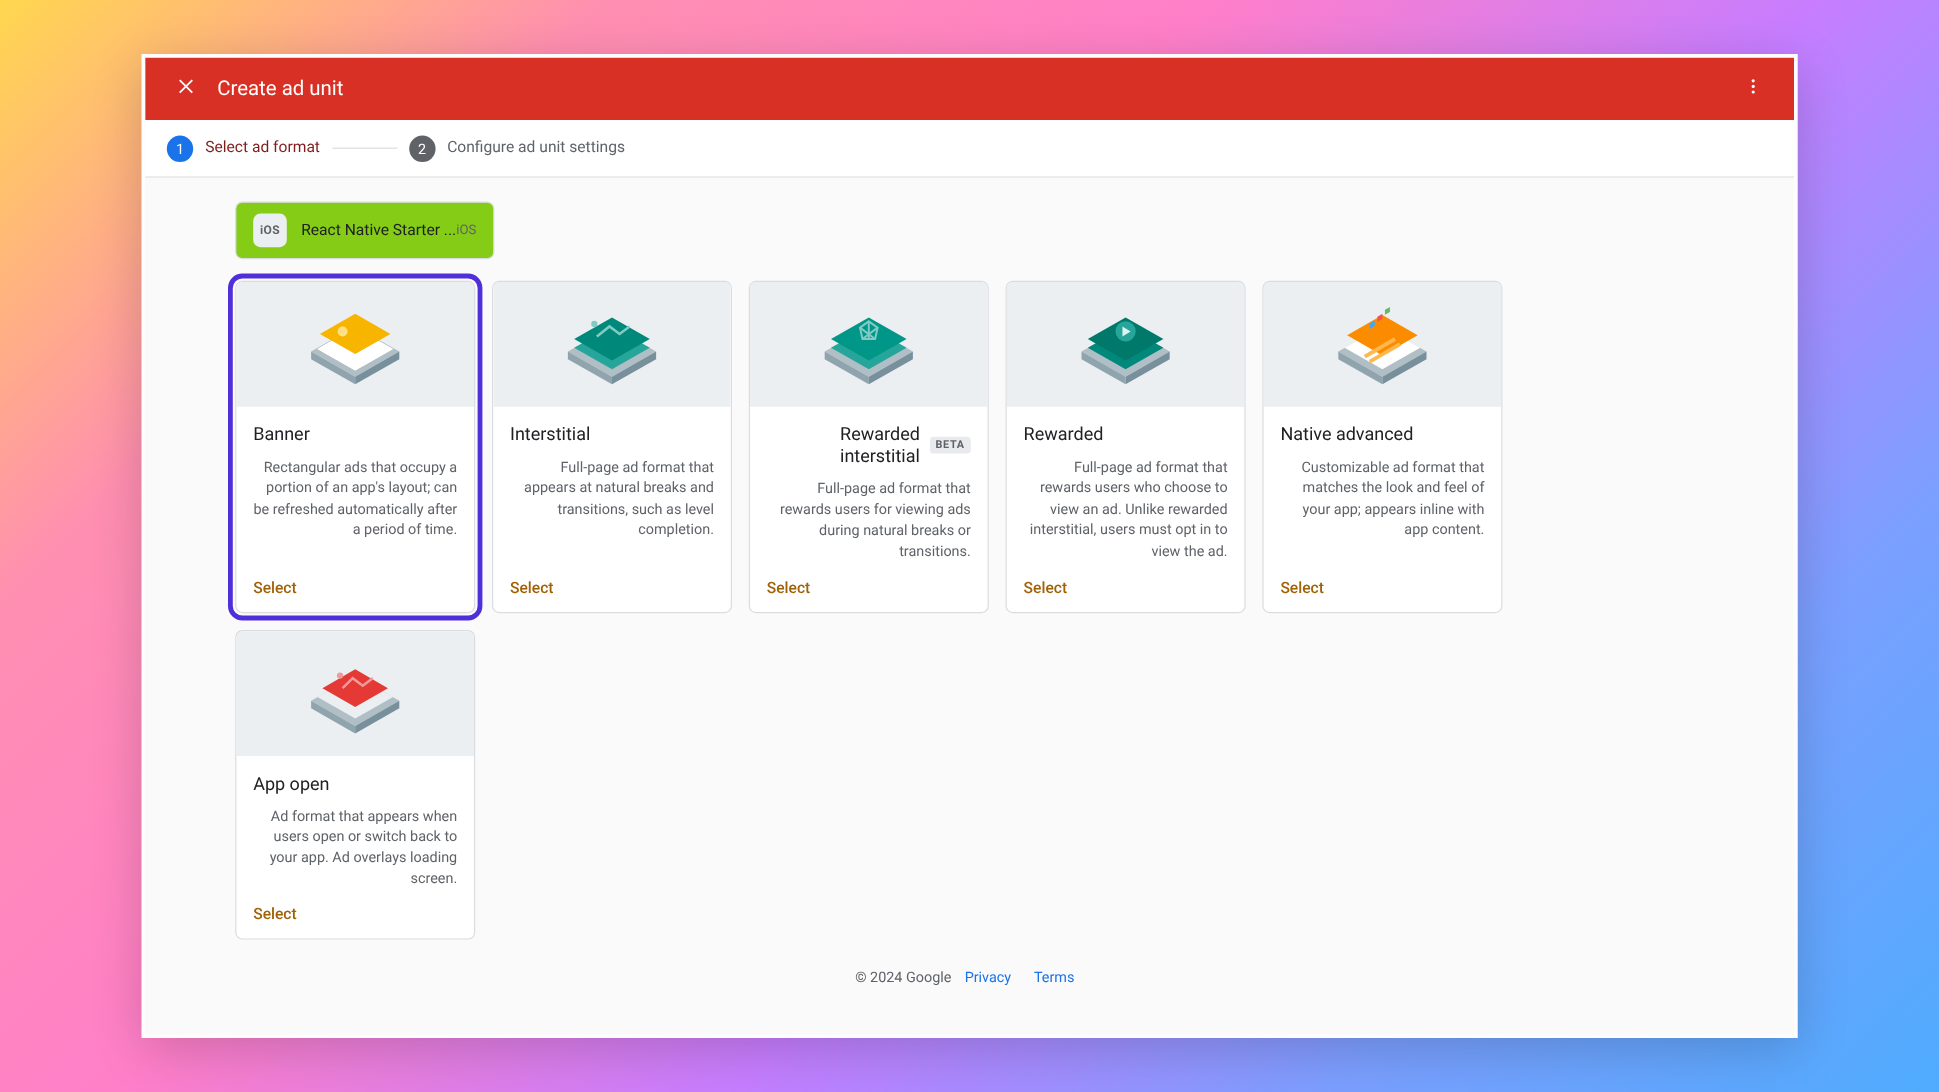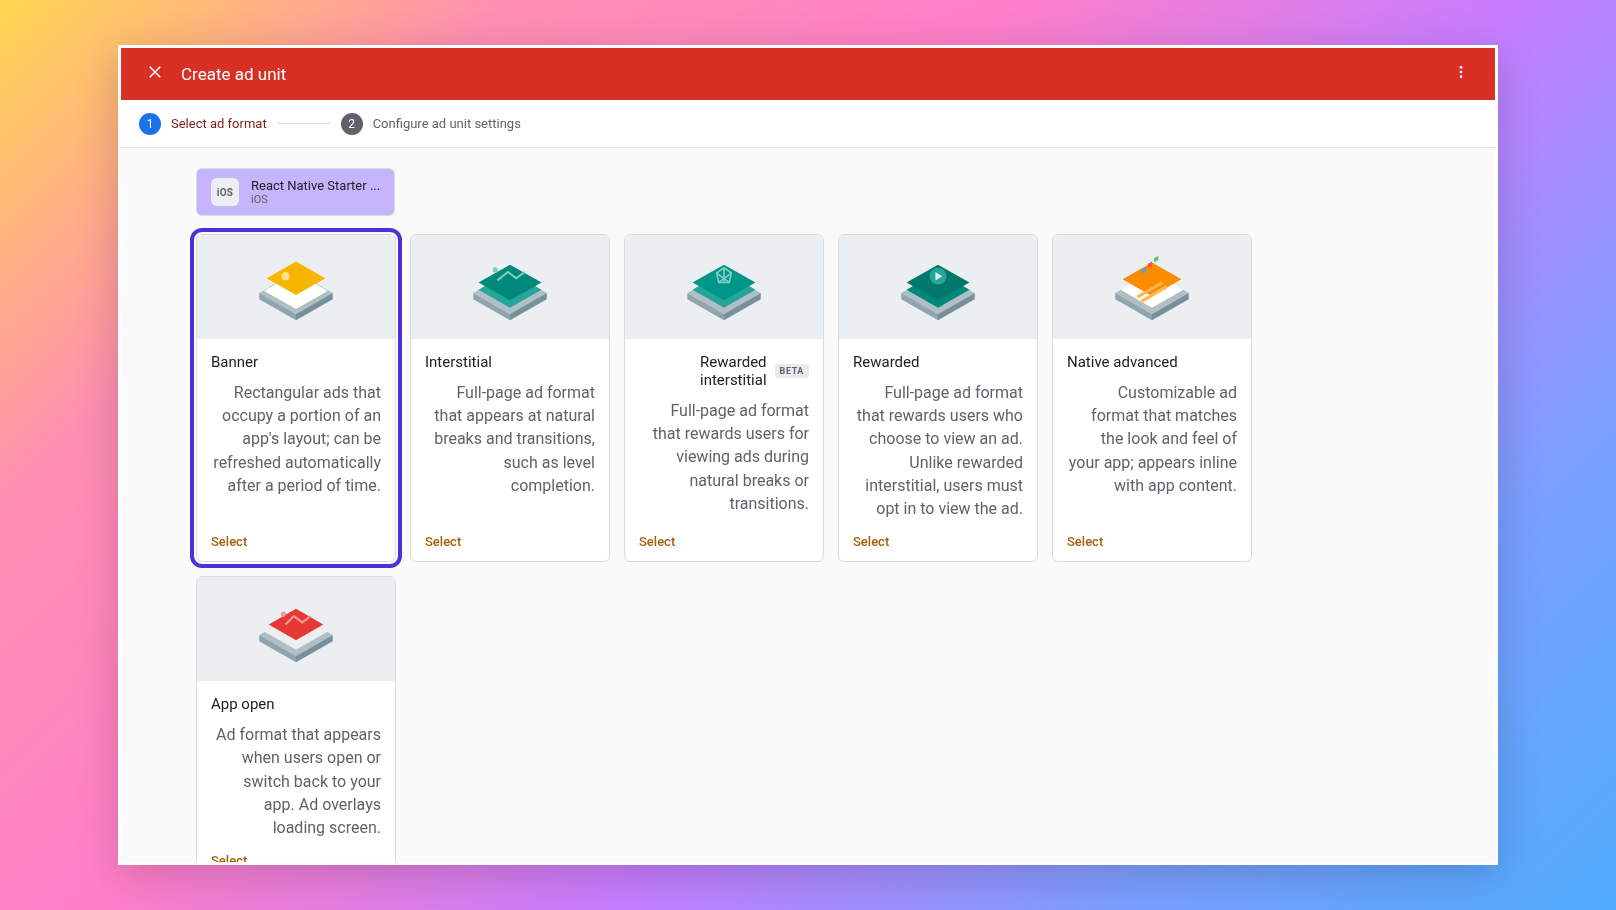--- a/index.html
+++ b/index.html
@@ -70,32 +70,32 @@
   .content {
     flex:1;
     padding: 20px 75px 0 75px;
     overflow:auto;
   }
 
   .app-chip {
     display:inline-flex;
     align-items:center;
     gap:12px;
-    background:#c4b5fd;
+    background:#84cc16;
     border:1px solid #dadce0;
     border-radius:6px;
     padding: 9px 14px;
     margin-bottom: 18px;
   }
   .ios-badge {
     width:28px;height:28px;border-radius:6px;background:#eceff1;
     display:flex;align-items:center;justify-content:center;
     font-size:10px;font-weight:700;color:#5f6368;letter-spacing:0.3px;
   }
-  .app-chip-text { display:flex; flex-direction:column; }
+  .app-chip-text { display:flex; flex-direction:row; }
   .app-name { font-size:13px; color:#202124; }
   .app-platform { font-size:11px; color:#5f6368; }
 
   .cards-grid {
     display:grid;
     grid-template-columns: repeat(5, 200px);
     gap: 14px;
     text-align: right;
   }
   .card {
@@ -125,21 +125,21 @@
     font-size: 15px; color:#202124; font-weight:400;
     margin-bottom: 10px;
     display:flex; align-items:center; gap:8px;
   }
   .beta-badge {
     font-size: 9px; letter-spacing:0.6px;
     background:#e8eaed; color:#5f6368;
     padding: 2px 5px; border-radius:3px; font-weight:700;
   }
   .card-desc {
-    font-size: 16px; color:#5f6368; line-height:1.45;
+    font-size: 12px; color:#5f6368; line-height:1.45;
     flex:1;
   }
   .card-select {
     margin-top:14px;
     font-size: 13px; color:#a16207;
     font-weight:500; cursor:pointer;
     align-self:flex-start;
   }
 
   .footer {

